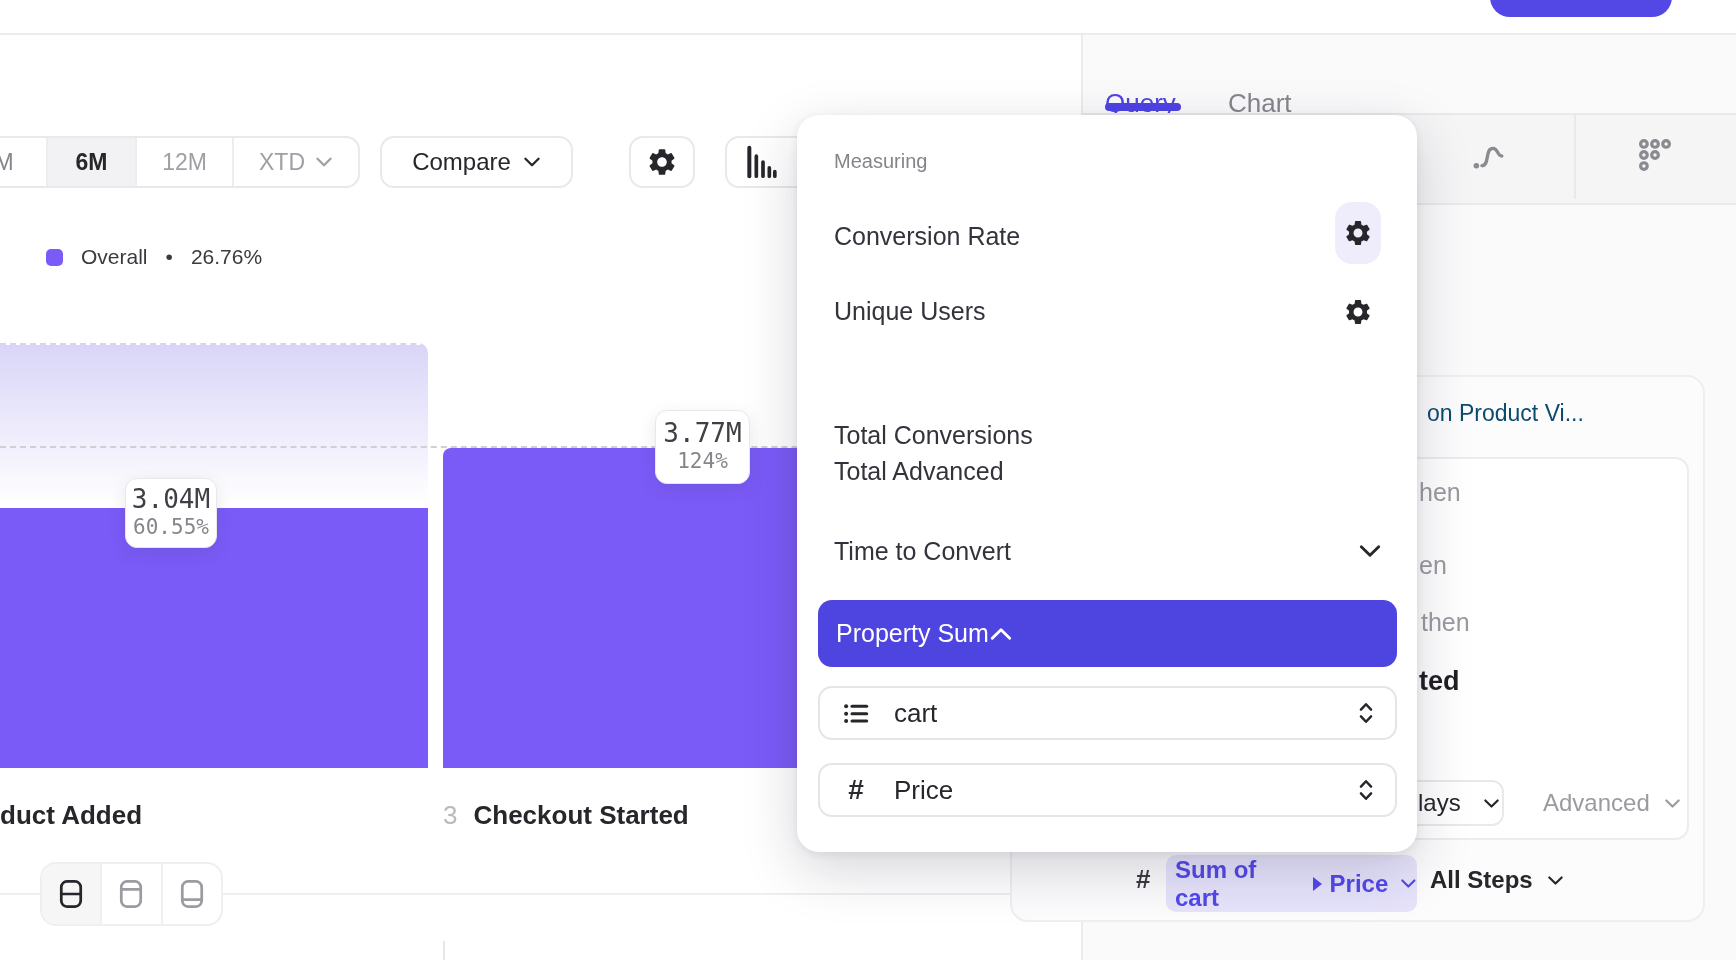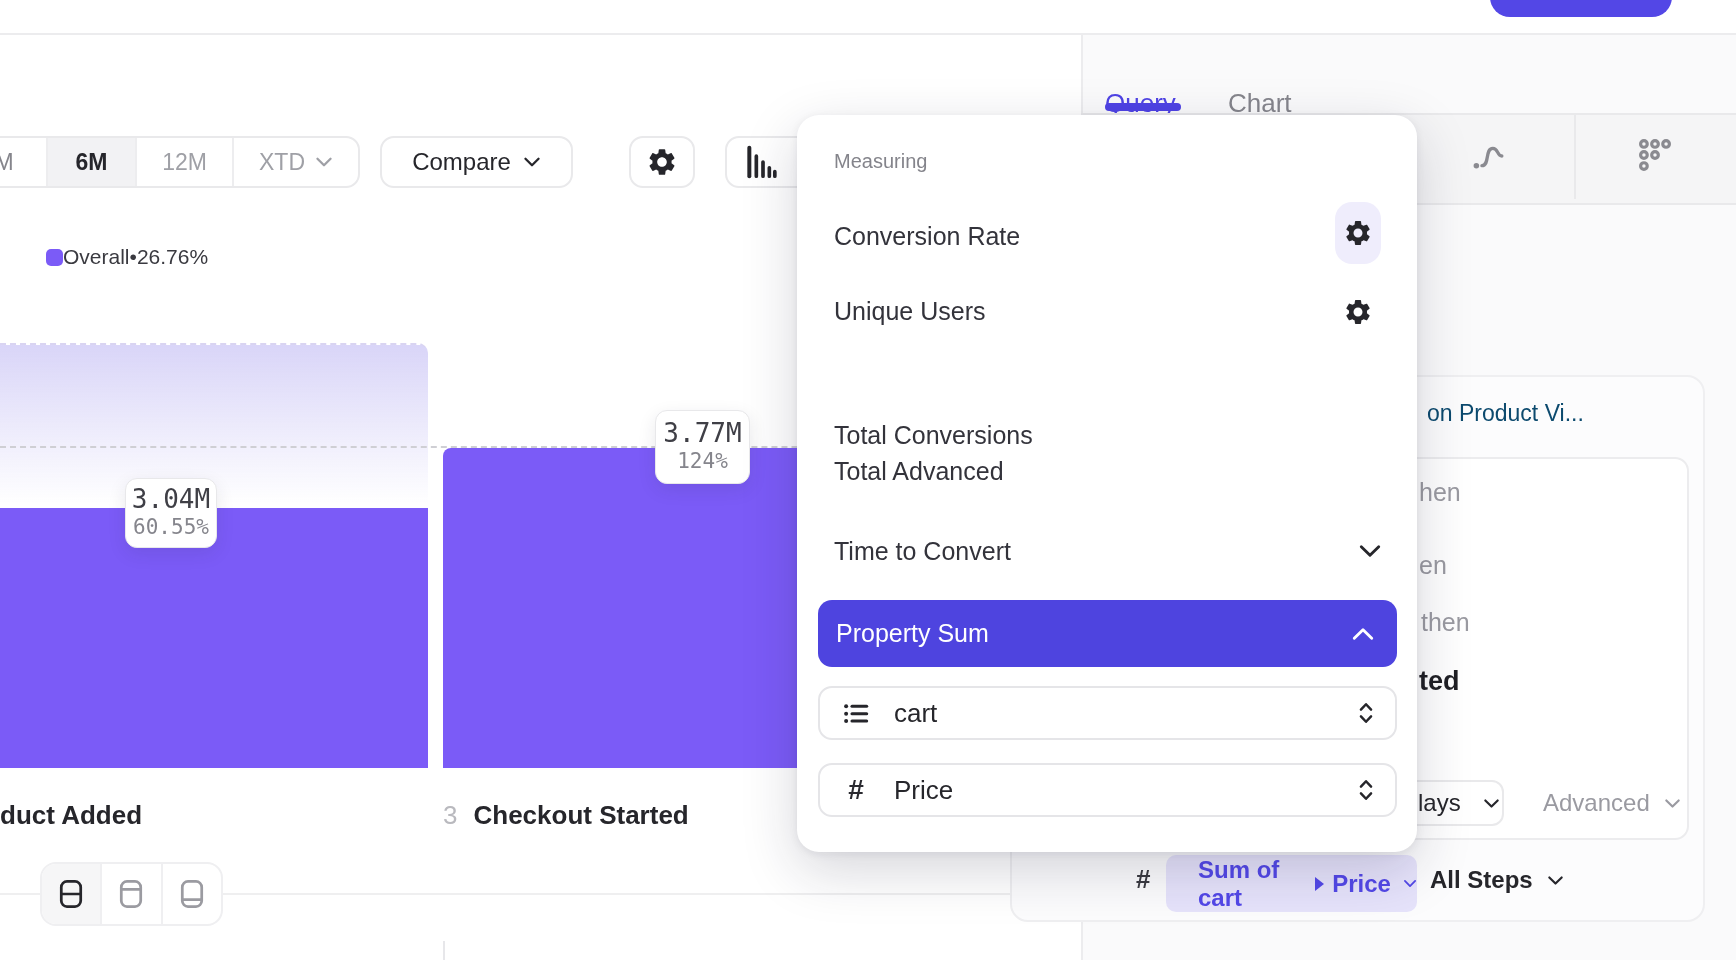--- a/index.html
+++ b/index.html
@@ -27,37 +27,37 @@
   .qcard-title{left:1427px;top:400px;font-size:23px;font-weight:500;color:#0c4a6e;z-index:4;}
   .qinner{left:1022px;top:457px;width:667px;height:383px;background:#fff;border:2px solid #ECECEE;border-radius:14px;box-sizing:border-box;z-index:4;}
   .frag{z-index:5;font-size:25px;color:#9A9AA1;font-weight:500;}
   .frag-0{left:1419px;top:478px;}
   .frag-1{left:1419px;top:551px;}
   .frag-2{left:1421px;top:608px;}
   .frag-3{left:1419px;top:666px;font-size:27px;font-weight:700;color:#1F1F24;}
   .days-btn{left:1398px;top:780px;width:106px;height:46px;background:#fff;border:2px solid #E9E9EB;border-radius:12px;box-sizing:border-box;z-index:5;display:flex;align-items:center;gap:22px;padding-left:18px;font-size:24px;font-weight:500;color:#26262B;}
   .advanced{left:1543px;top:789px;z-index:5;display:flex;align-items:center;gap:14px;font-size:24px;font-weight:500;color:#9A9AA1;}
   .hash-label{left:1136px;top:864px;font-size:26px;font-weight:700;color:#3A3A40;z-index:5;}
-  .sum-pill{left:1166px;top:855px;width:251px;height:57px;background:#E6E3FB;border-radius:10px;z-index:5;display:flex;align-items:center;gap:8px;padding-left:32px;box-sizing:border-box;color:#5348E8;font-size:24px;font-weight:600;}
+  .sum-pill{left:1166px;top:855px;width:251px;height:57px;background:#E6E3FB;border-radius:10px;z-index:5;display:flex;align-items:center;gap:8px;padding-left:9px;box-sizing:border-box;color:#5348E8;font-size:24px;font-weight:600;}
   .allsteps{left:1430px;top:866px;z-index:5;display:flex;align-items:center;gap:14px;font-size:24px;font-weight:600;color:#26262B;}
 
   
   .seg-group{left:-40px;top:136px;width:400px;height:52px;background:#fff;border:2px solid #E9E9EB;border-radius:14px;box-sizing:border-box;z-index:6;display:flex;}
   .seg{flex:0 0 auto;display:flex;align-items:center;justify-content:center;font-size:23px;font-weight:500;color:#9FA0A6;border-right:2px solid #EDEDEF;box-sizing:border-box;}
   .seg:last-child{border-right:none;}
   .seg-m{width:86px;color:#85858C;}
   .seg-6m{width:89px;background:#F2F2F4;color:#26262B;font-weight:700;}
   .seg-12m{width:97px;}
   .seg-xtd{width:124px;gap:10px;}
   .compare-btn{left:380px;top:136px;width:193px;height:52px;background:#fff;border:2px solid #E9E9EB;border-radius:14px;box-sizing:border-box;z-index:6;display:flex;align-items:center;justify-content:center;gap:12px;font-size:24px;font-weight:500;color:#26262B;}
   .gear-btn{left:629px;top:136px;width:66px;height:52px;background:#fff;border:2px solid #E9E9EB;border-radius:14px;box-sizing:border-box;z-index:6;display:flex;align-items:center;justify-content:center;}
   .charttype-btn{left:725px;top:136px;width:90px;height:52px;background:#fff;border:2px solid #E9E9EB;border-radius:14px 0 0 14px;box-sizing:border-box;z-index:6;display:flex;align-items:center;padding-left:14px;}
 
   
-  .legend{left:46px;top:245px;z-index:5;display:flex;align-items:center;gap:0;font-size:21px;font-weight:500;color:#3A3A40;}
+  .legend{left:46px;top:245px;z-index:5;display:flex;align-items:center;gap:18px;font-size:21px;font-weight:500;color:#3A3A40;}
   .legend-swatch{width:17px;height:17px;border-radius:5px;background:#7B5BF7;}
 
   
   .ghost-bar{left:-20px;top:343px;width:448px;height:166px;border-radius:10px 10px 0 0;
              background:linear-gradient(180deg,#D9D5F8 0%,rgba(255,255,255,0) 96%);
              border-top:2px dashed #D9D4F2;z-index:1;}
   .bar1{left:-20px;top:508px;width:448px;height:260px;background:#7B5BF7;z-index:1;}
   .bar2{left:443px;top:448px;width:370px;height:320px;background:#7B5BF7;border-radius:8px 0 0 0;z-index:1;}
   .refline{left:0;top:446px;width:1078px;border-top:2px dashed #CFCFD4;z-index:2;}
   .axisline{left:0;top:893px;width:1080px;border-top:2px solid #EFEFF0;z-index:1;}
@@ -83,21 +83,21 @@
 
   
   .popup{left:797px;top:115px;width:620px;height:737px;background:#fff;border-radius:22px;
          box-shadow:0 18px 55px rgba(25,25,55,.18),0 2px 8px rgba(25,25,55,.08);z-index:20;}
   .popup-title{left:834px;top:150px;font-size:20px;font-weight:500;color:#84848B;z-index:21;}
   .mi{left:834px;z-index:21;font-size:25px;font-weight:500;color:#33333B;}
   .mi-0{top:222px;} .mi-1{top:297px;} .mi-2{top:377px;margin-top:44px;} .mi-3{top:457px;} .mi-4{top:537px;}
   .gear-chip{left:1335px;top:202px;width:46px;height:62px;background:#EFEDFC;border-radius:17px;z-index:21;display:flex;align-items:center;justify-content:center;}
   .gear-plain{left:1343px;top:297px;z-index:21;}
   .chev-ttc{left:1358px;top:543px;z-index:21;color:#26262B;}
-  .psum{left:818px;top:600px;width:579px;height:67px;background:#4E44DF;border-radius:14px;z-index:21;display:flex;align-items:center;justify-content:space-between;padding:0 22px 0 18px;box-sizing:border-box;}
+  .psum{left:818px;top:600px;width:579px;height:67px;background:#4E44DF;border-radius:14px;z-index:21;display:flex;align-items:center;justify-content:flex-start;padding:0 22px 0 18px;box-sizing:border-box;}
   .psum-label{color:#fff;font-size:25px;font-weight:500;}
   .prop-row{left:818px;top:686px;width:579px;height:54px;background:#fff;border:2px solid #E5E5E8;border-radius:14px;box-sizing:border-box;z-index:21;display:flex;align-items:center;padding:0 20px;gap:22px;}
   .prop-row2{top:763px;}
   .prop-value{font-size:26px;font-weight:500;color:#26262B;flex:1;}
   .hash-icon{font-size:28px;font-weight:700;color:#2A2A30;width:32px;text-align:center;}
   .listicon-wrap{width:32px;display:flex;justify-content:center;}
 
   .triangle-right{width:0;height:0;border-top:7px solid transparent;border-bottom:7px solid transparent;border-left:9px solid #5348E8;display:inline-block;}
 </style>
 </head>

